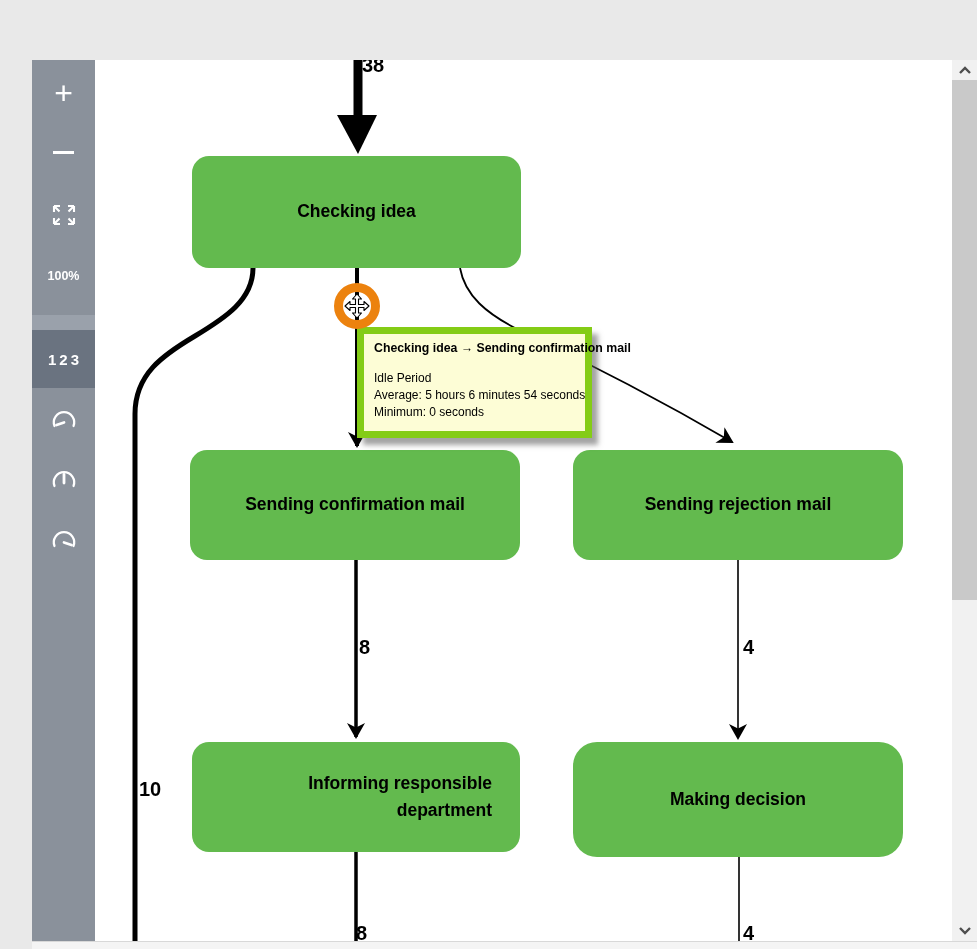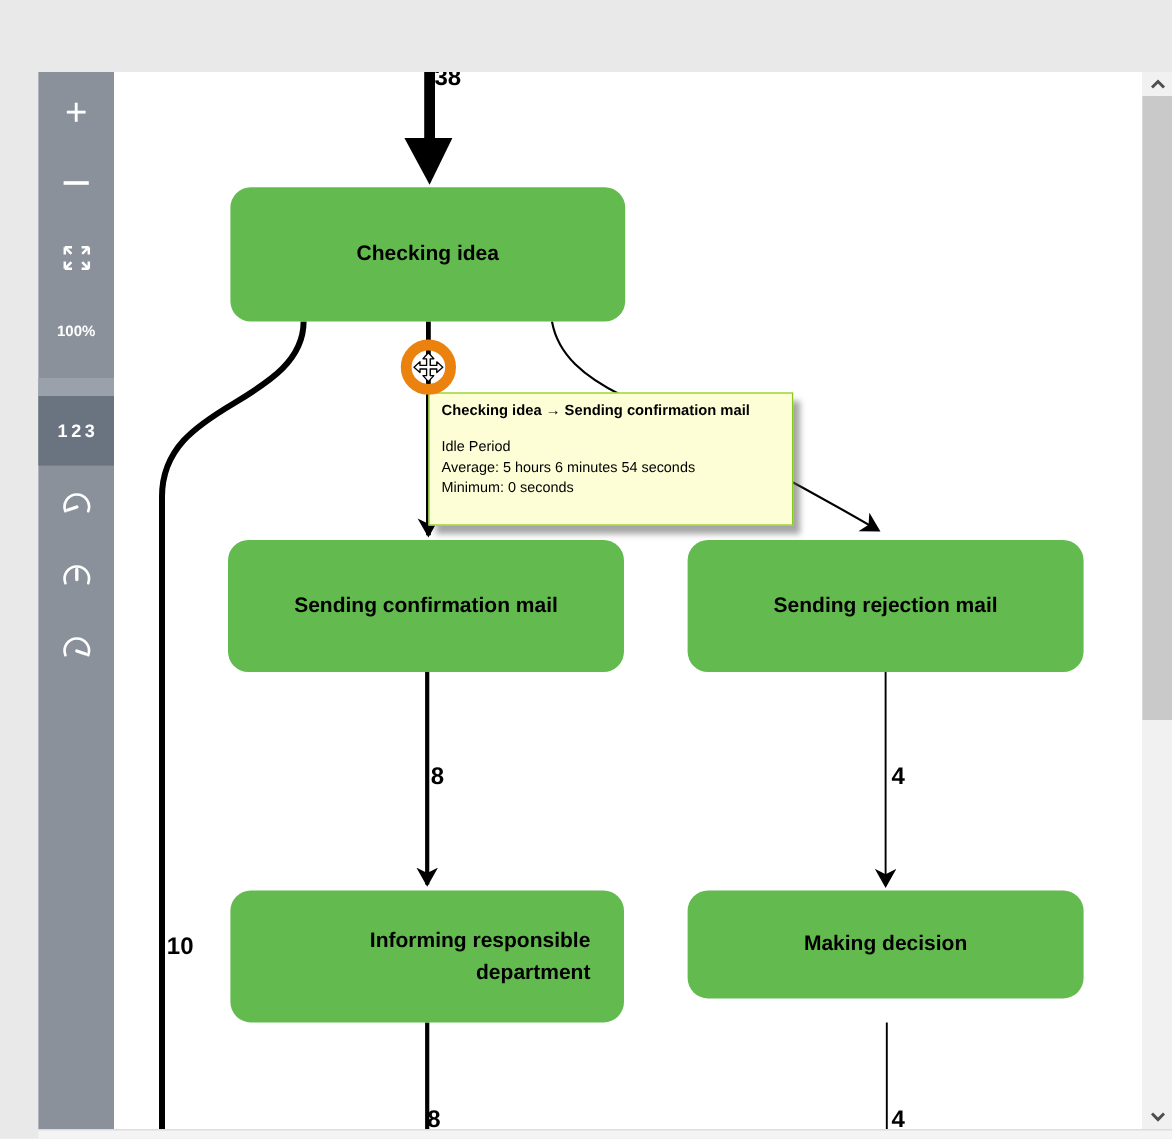--- a/index.html
+++ b/index.html
@@ -14,33 +14,33 @@
   
   .canvas{position:absolute;left:95px;top:60px;width:857px;height:881px;background:#fff;overflow:hidden;}
   .edges{position:absolute;left:0;top:0;}
 
   
   .node{position:absolute;background:var(--node-green);border-radius:17px;display:flex;align-items:center;justify-content:center;text-align:right;color:#000;font-weight:bold;font-size:17.5px;line-height:1.55;padding:0 28px;cursor:pointer;}
   .n-checking{left:97px;top:96px;width:329px;height:112px;}
   .n-confirm{left:95px;top:390px;width:330px;height:110px;}
   .n-reject{left:478px;top:390px;width:330px;height:110px;}
   .n-inform{left:97px;top:682px;width:328px;height:110px;}
-  .n-decision{left:478px;top:682px;width:330px;height:90px;}
+  .n-decision{left:478px;top:682px;width:330px;height:115px;border-radius:24px;}
 
   
   .elabel{position:absolute;font-weight:bold;font-size:20px;color:#000;}
   .l-22{left:267px;top:-6px;}
   .l-10{left:44px;top:718px;}
   .l-8a{left:264px;top:576px;}
   .l-4a{left:648px;top:576px;}
   .l-8b{left:261px;top:862px;}
   .l-4b{left:648px;top:862px;}
 
   
-  .tooltip{position:absolute;left:262px;top:267px;width:304px;height:111px;background:var(--tooltip-bg);border:1px solid #84cc16;box-shadow:6px 7px 5px rgba(90,90,90,.55);padding:7px 10px;font-size:12px;color:#000;}
+  .tooltip{position:absolute;left:262px;top:267px;width:235px;height:111px;background:var(--tooltip-bg);border:7px solid #84cc16;box-shadow:6px 7px 5px rgba(90,90,90,.55);padding:7px 10px;font-size:12px;color:#000;}
   .tooltip .tt-title{font-weight:bold;font-size:12.3px;white-space:nowrap;margin-bottom:15px;}
   .tooltip .tt-line{line-height:16.8px;white-space:nowrap;}
 
   
   .ring{position:absolute;left:239px;top:223px;width:46px;height:46px;border:9px solid var(--highlight-orange);border-radius:50%;}
   .move-cursor{position:absolute;left:249px;top:233px;width:26px;height:26px;}
 
   
   .sidebar{position:absolute;left:32px;top:60px;width:63px;height:881px;background:var(--sidebar-gray);}
   .sb-btn{position:absolute;left:0;width:63px;display:flex;align-items:center;justify-content:center;color:#fff;cursor:pointer;}

